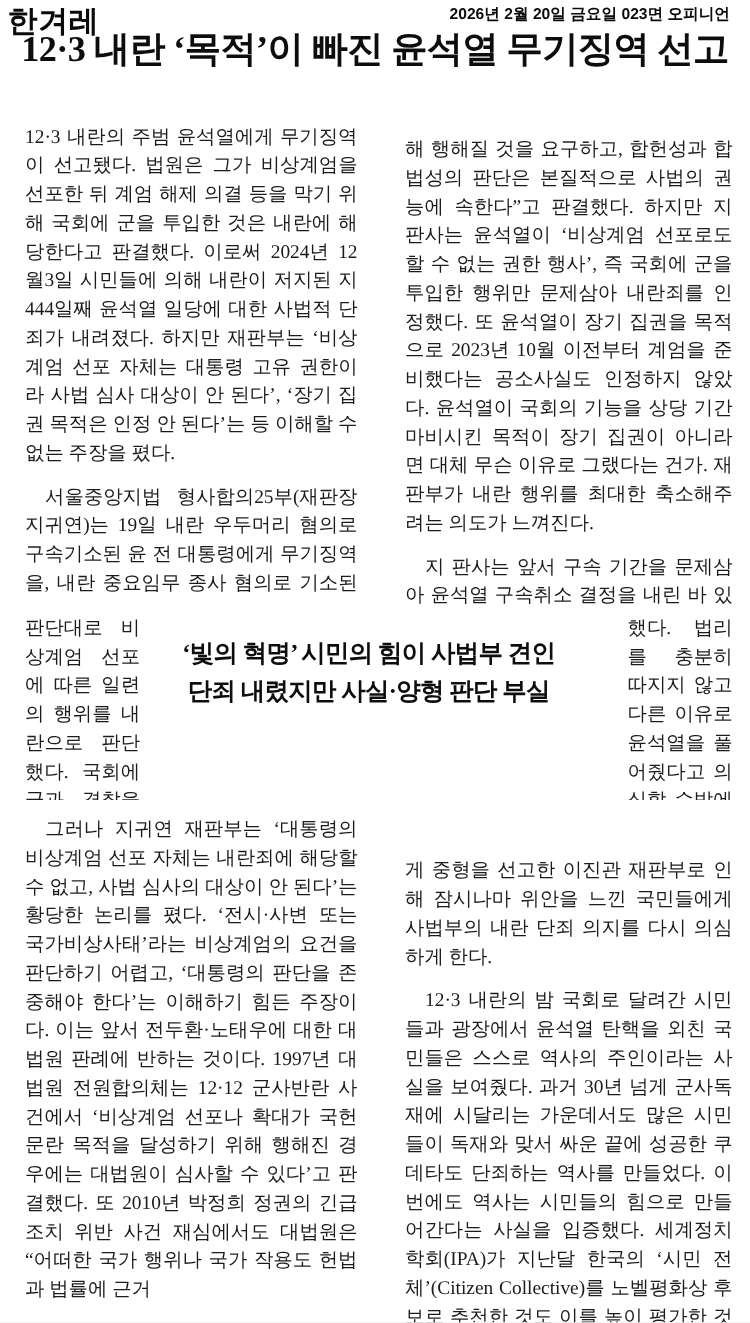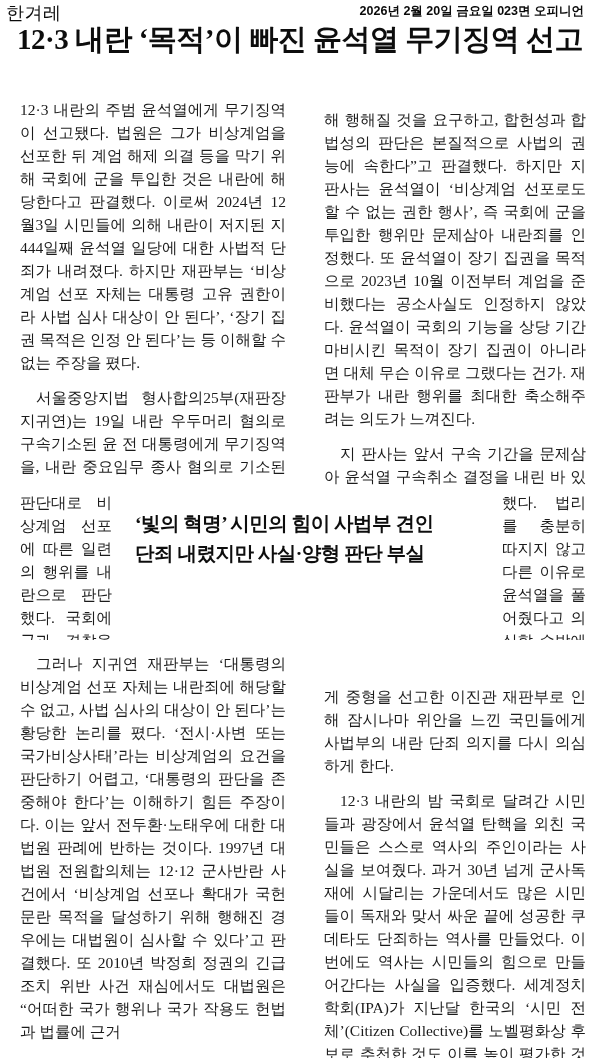--- a/index.html
+++ b/index.html
@@ -11,22 +11,22 @@
     margin: 0 auto;
     background: #ffffff;
     font-family: "Liberation Serif", "DejaVu Serif", serif;
     color: #191919;
     overflow: hidden;
   }
   .masthead-logo {
     position: absolute;
     left: 6px; top: 1px;
     font-family: "Liberation Sans", "DejaVu Sans", sans-serif;
-    font-weight: 400;
-    font-size: 18px;
+    font-weight: 700;
+    font-size: 24px;
     letter-spacing: 0.5px;
     color: #0a0a0a;
   }
   .dateline {
     position: absolute;
     right: 16px; top: 3px;
     font-family: "Liberation Sans", "DejaVu Sans", sans-serif;
     font-weight: 700;
     font-size: 12.5px;
     color: #0a0a0a;
@@ -58,20 +58,21 @@
   .col1-top    { left: 8px;   top: 86px;  width: 290px; height: 393px; }
   .col1-narrow { left: 8px;   top: 479px; width: 116px; height: 161px; }
   .col1-bottom { left: 8px;   top: 640px; width: 290px; height: 416px; }
   .col2-top    { left: 312px; top: 96px;  width: 286px; height: 393px; }
   .col2-narrow { left: 490px; top: 479px; width: 108px; height: 161px; }
   .col2-bottom { left: 312px; top: 673px; width: 286px; height: 416px; }
   .pull-quote {
     position: absolute;
     left: 135px; top: 509px;
     width: 320px; height: 96px;
+    text-align: center;
     font-weight: 700;
     font-size: 19.5px;
     line-height: 30px;
     letter-spacing: -0.5px;
     color: #0d0d0d;
     white-space: nowrap;
   }
 </style>
 </head>
 <body>

